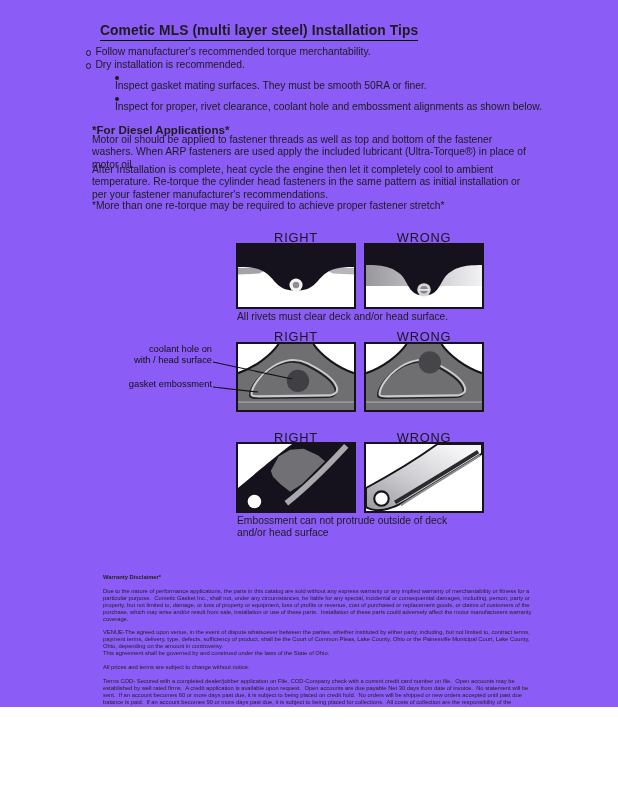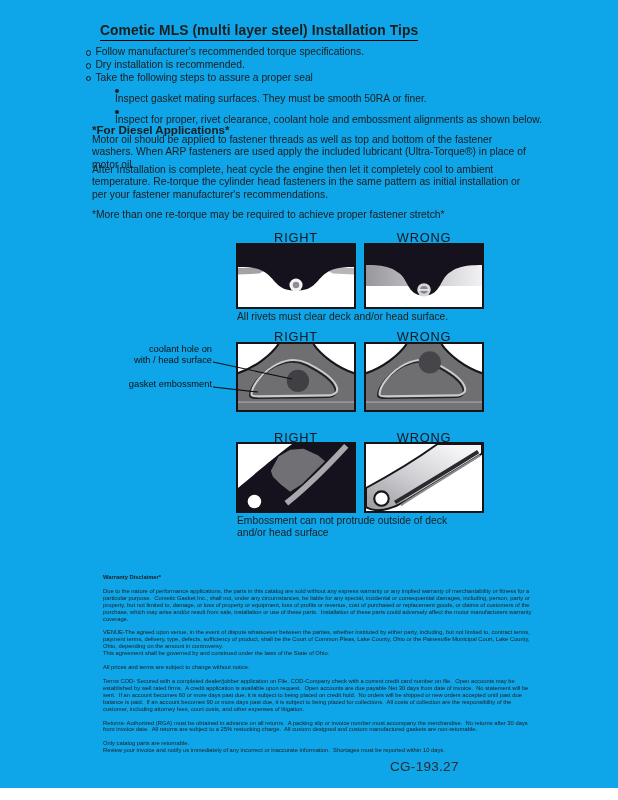--- a/index.html
+++ b/index.html
@@ -1,17 +1,17 @@
 <!DOCTYPE html>
 <html><head>
 <meta charset="utf-8">
 <style>
   html,body{margin:0;padding:0;background:#ffffff;}
   .page{
-    position:relative;width:618px;height:788px;background:#0ea5e9;
+    position:relative;width:618px;height:707px;background:#8b5cf6;
     font-family:"Liberation Sans","DejaVu Sans",sans-serif;color:#1c1c1c;
     overflow:hidden;
   }
   .abs{position:absolute;}
   .doc-title{
     left:100px;top:23px;font-size:13.8px;font-weight:bold;
     border-bottom:1.6px solid #000;padding-bottom:2px;letter-spacing:.1px;
   }
   .tips{left:86px;top:46px;width:460px;font-size:10.3px;line-height:12.8px;}
   .tip-row{display:flex;align-items:flex-start;}
@@ -21,21 +21,21 @@
     display:inline-block;margin:4.4px 4px 0 0;flex:0 0 auto;
   }
   .marker-dot{
     width:4px;height:4px;background:#1c1c1c;border-radius:50%;
     display:inline-block;margin:4.2px 3px 0 0;flex:0 0 auto;
   }
   .diesel-heading{left:92px;top:117px;font-size:11.6px;font-weight:bold;margin-top:6px;}
   .body-para{left:92px;width:443px;font-size:10.3px;line-height:12.4px;}
   .p1{top:134px;}
   .p2{top:164px;}
-  .pnote{top:209px;}
+  .pnote{top:200px;}
   .rw-label{width:120px;text-align:center;font-size:12.8px;letter-spacing:.8px;color:#17171b;}
   .gbox{
     width:120px;box-sizing:border-box;border:2.5px solid #141418;background:#fff;
     line-height:0;
   }
   .gbox svg{display:block;width:100%;height:100%;}
   .caption{font-size:10.3px;line-height:11.8px;color:#1c1c1c;}
   .callout{font-size:9.3px;line-height:10.6px;text-align:right;width:104px;color:#111;}
   .warranty{left:103px;top:574px;width:429px;font-size:5.8px;line-height:6.9px;color:#222;}
   .warranty .whead{font-weight:bold;margin-bottom:7px;}
@@ -46,29 +46,25 @@
 </head>
 <body>
 
 <div class="page">
 
   <div class="abs doc-title">Cometic MLS (multi layer steel) Installation Tips</div>
 
   <div class="abs tips">
     <div class="tip-row">
       <span class="marker-circle"></span>
-      <span>Follow manufacturer's recommended torque specifications.</span>
+      <span>Follow manufacturer's recommended torque merchantability.</span>
     </div>
     <div class="tip-row">
       <span class="marker-circle"></span>
       <span>Dry installation is recommended.</span>
-    </div>
-    <div class="tip-row">
-      <span class="marker-circle"></span>
-      <span>Take the following steps to assure a proper seal</span>
     </div>
     <div class="tip-row sub">
       <span class="marker-dot"></span>
       <span>Inspect gasket mating surfaces.  They must be smooth 50RA or finer.</span>
     </div>
     <div class="tip-row sub">
       <span class="marker-dot"></span>
       <span>Inspect for proper, rivet clearance, coolant hole and embossment alignments as shown below.</span>
     </div>
   </div>

